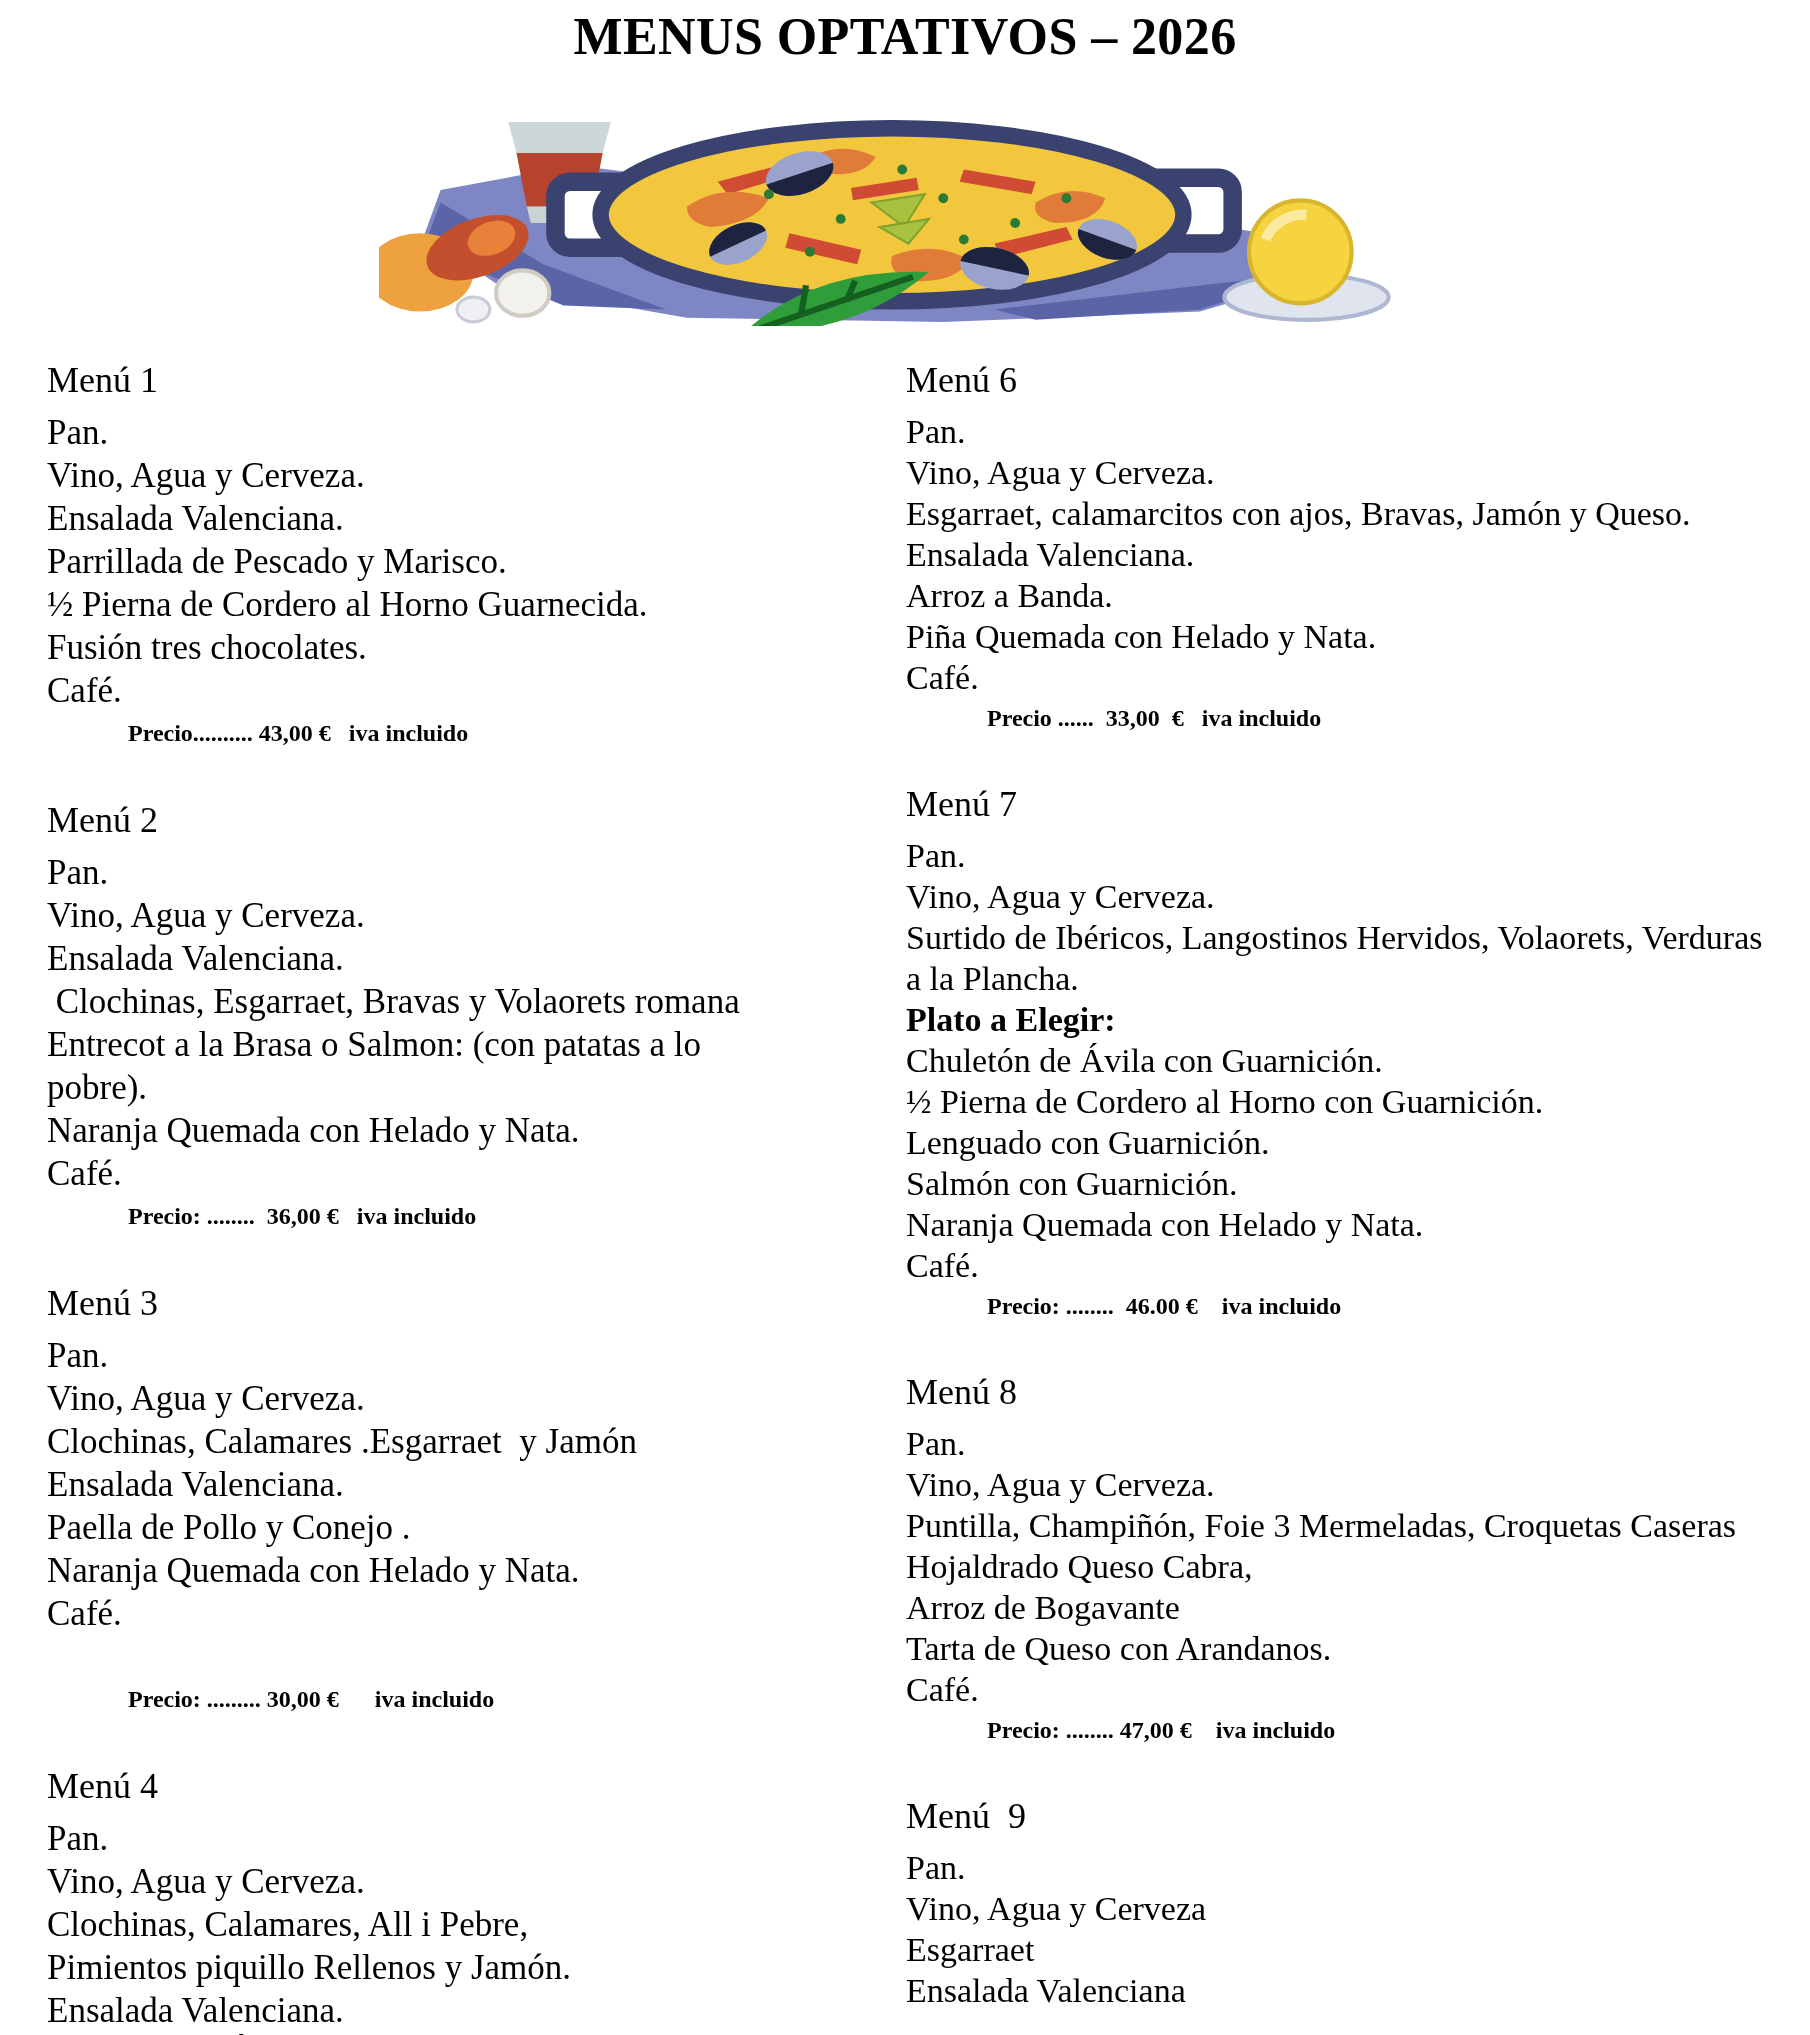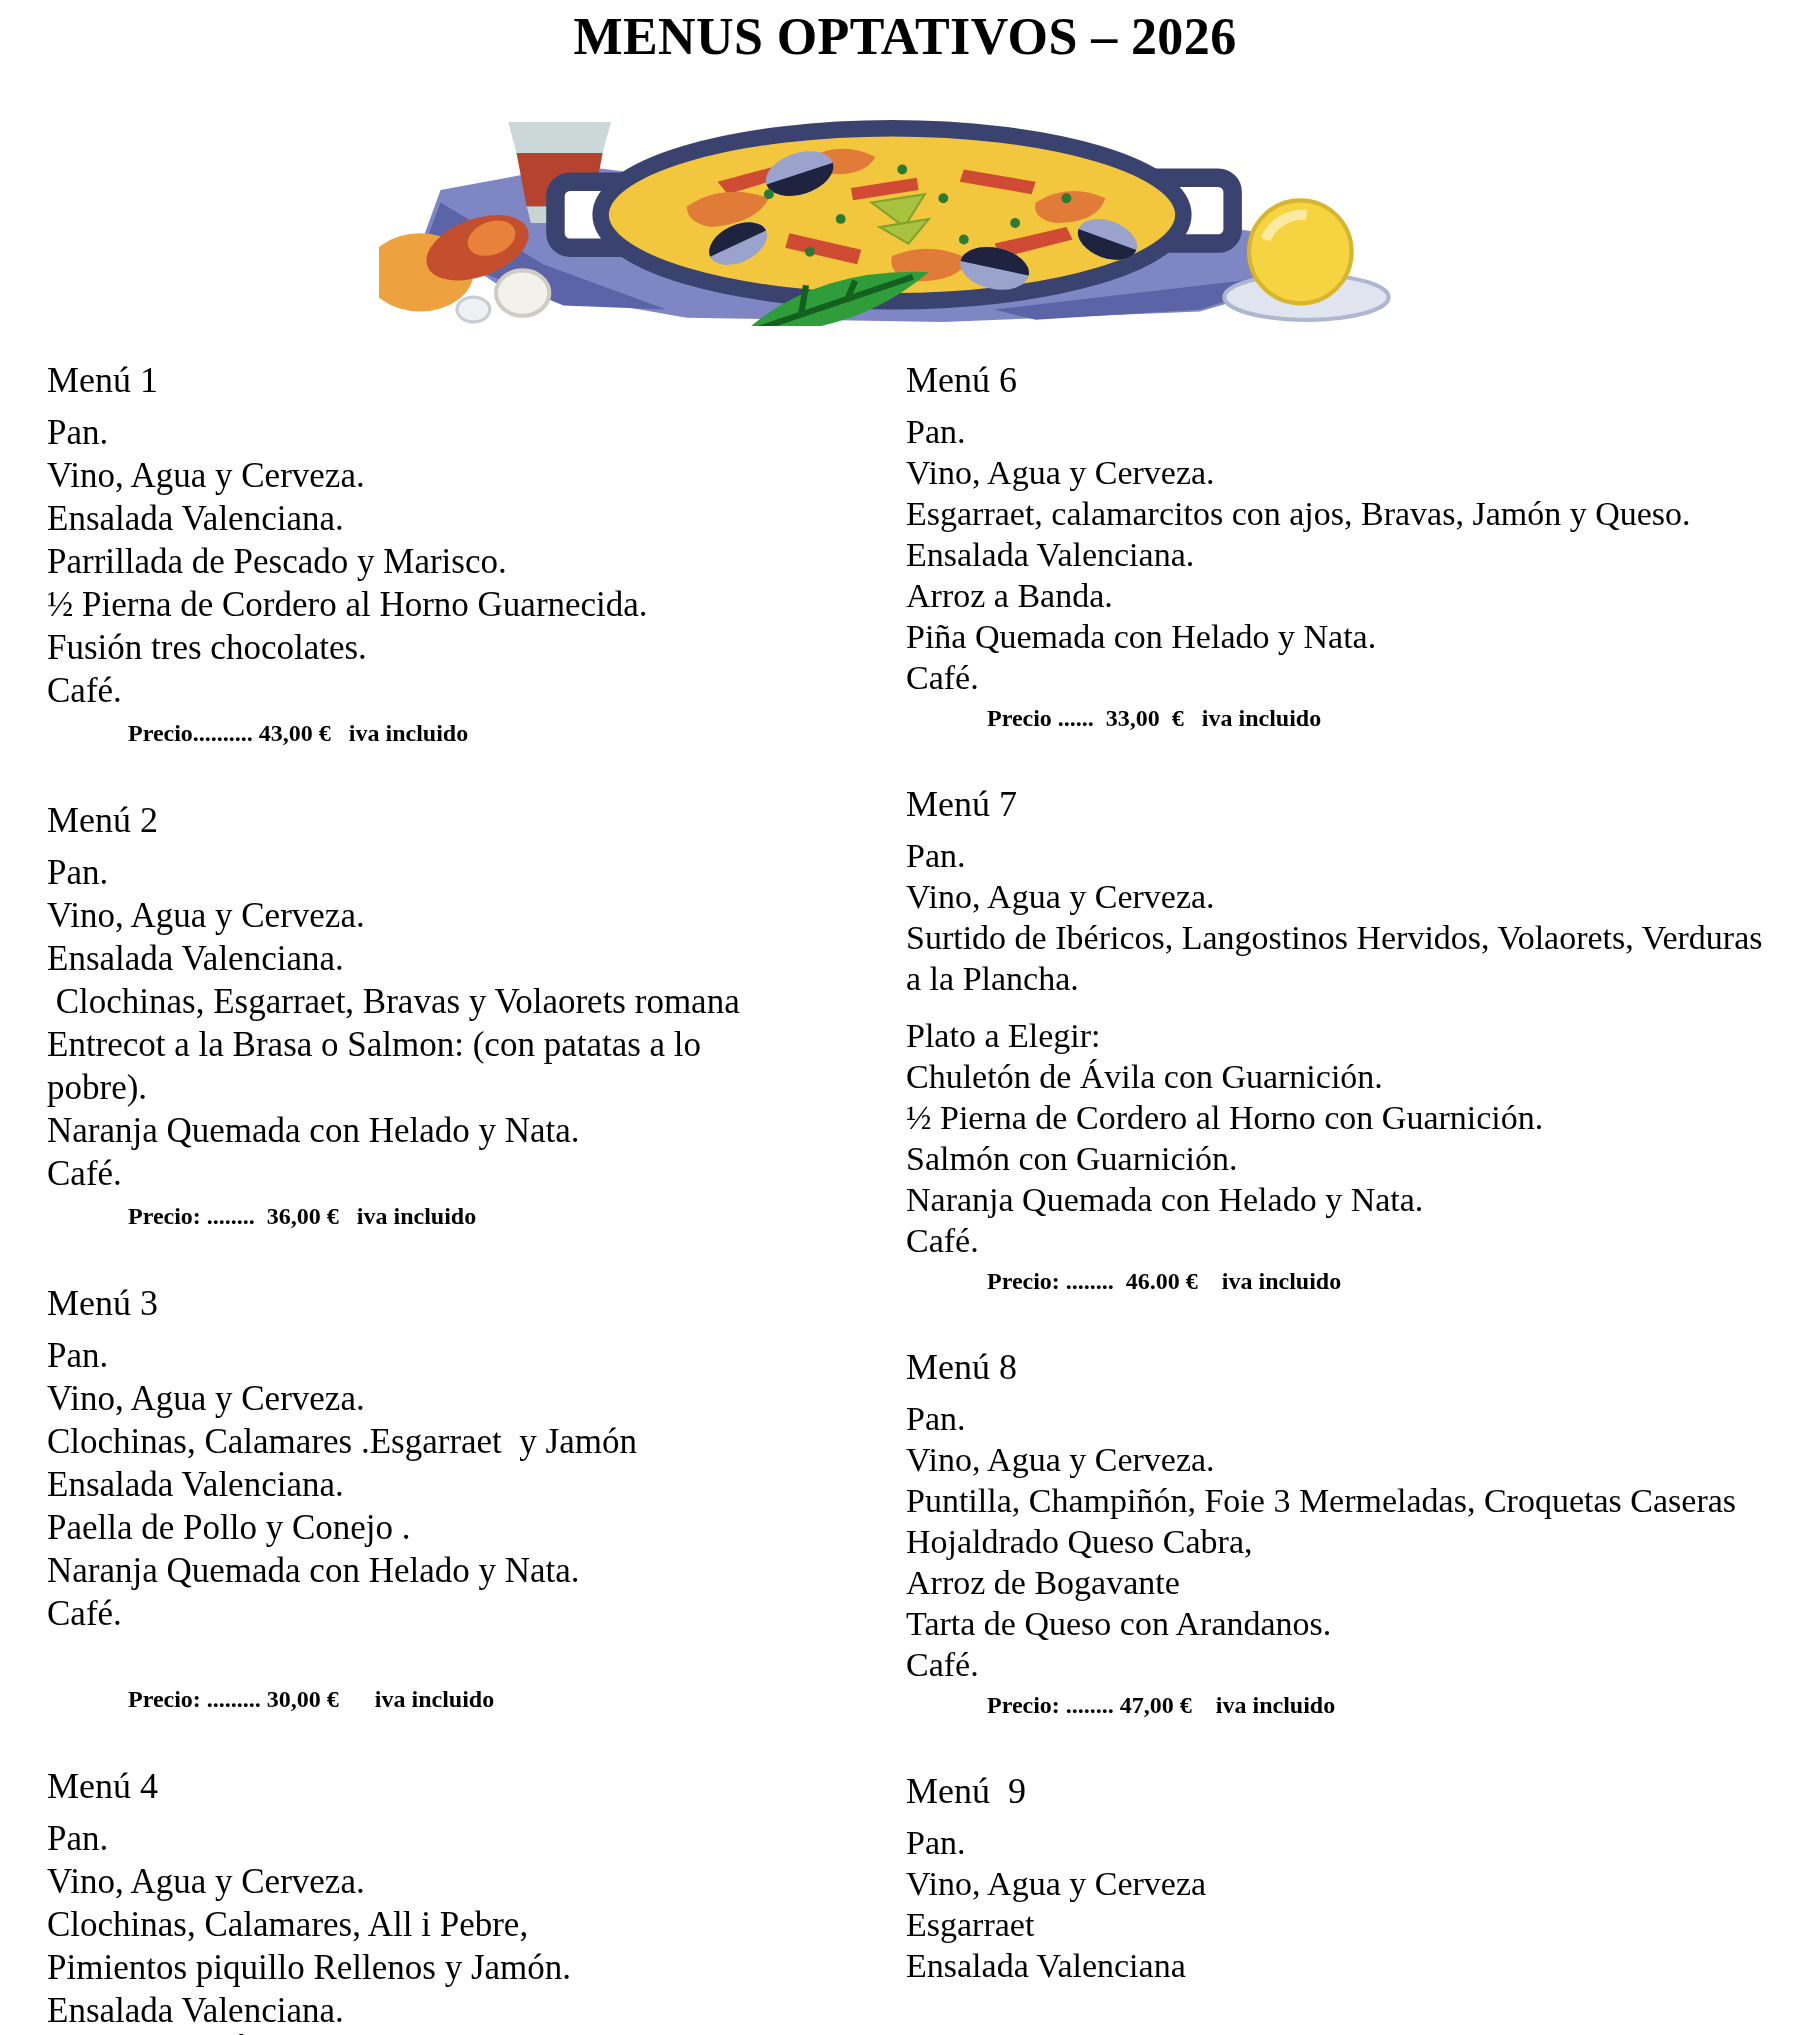--- a/index.html
+++ b/index.html
@@ -39,21 +39,21 @@
     font-weight: normal;
     line-height: 61px;
     white-space: pre;
   }
   .item {
     font-size: 35px;
     line-height: 43px;
     white-space: pre;
   }
   .col-right .item { font-size: 34px; line-height: 41px; }
-  .item.bold { font-weight: normal; margin-top: 16px; }
+  .item.bold { font-weight: bold; }
   .price {
     font-size: 24px;
     font-weight: bold;
     line-height: 43px;
     margin-left: 81px;
     white-space: pre;
   }
   .col-right .price { line-height: 41px; }
   .price.gap { margin-top: 43px; }
 </style>
@@ -218,20 +218,21 @@
       </div>
       <div class="menu-block">
         <div class="menu-heading">Menú 7</div>
         <div class="item">Pan.</div>
         <div class="item">Vino, Agua y Cerveza.</div>
         <div class="item">Surtido de Ibéricos, Langostinos Hervidos, Volaorets, Verduras</div>
         <div class="item">a la Plancha.</div>
         <div class="item bold">Plato a Elegir:</div>
         <div class="item">Chuletón de Ávila con Guarnición.</div>
         <div class="item">½ Pierna de Cordero al Horno con Guarnición.</div>
+        <div class="item">Lenguado con Guarnición.</div>
         <div class="item">Salmón con Guarnición.</div>
         <div class="item">Naranja Quemada con Helado y Nata.</div>
         <div class="item">Café.</div>
         <div class="price">Precio: ........  46.00 €    iva incluido</div>
       </div>
       <div class="menu-block">
         <div class="menu-heading">Menú 8</div>
         <div class="item">Pan.</div>
         <div class="item">Vino, Agua y Cerveza.</div>
         <div class="item">Puntilla, Champiñón, Foie 3 Mermeladas, Croquetas Caseras</div>

